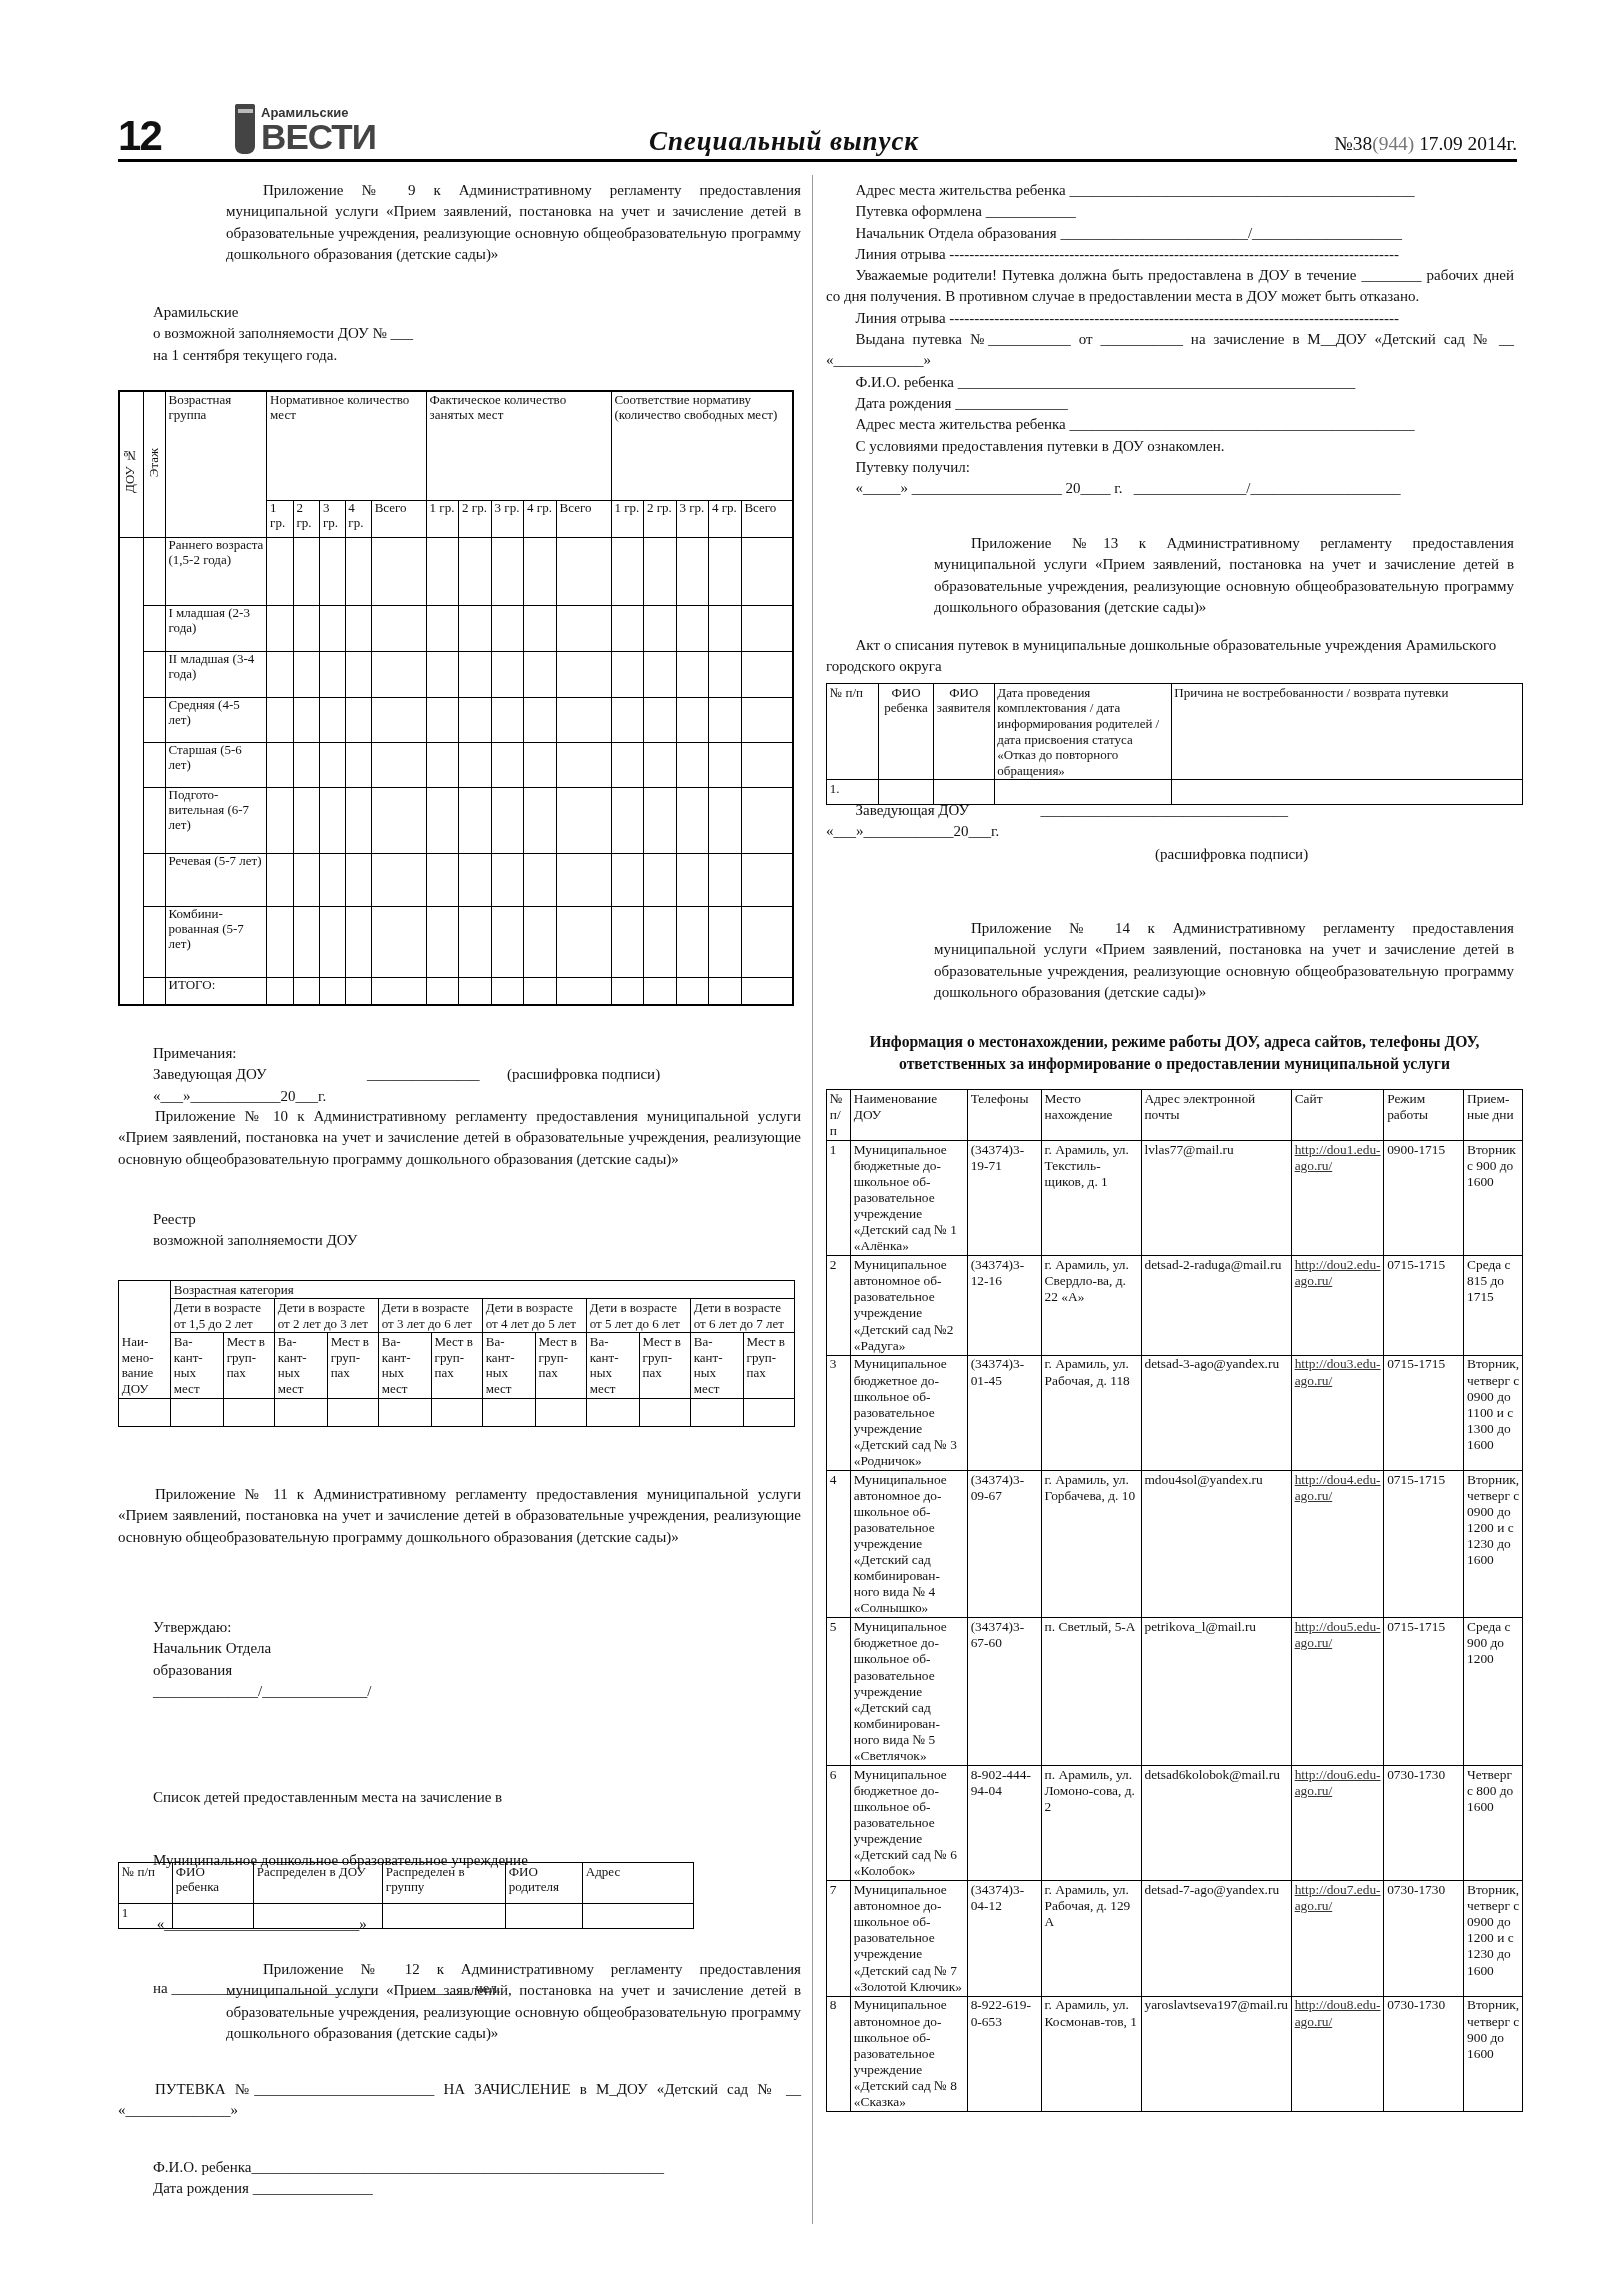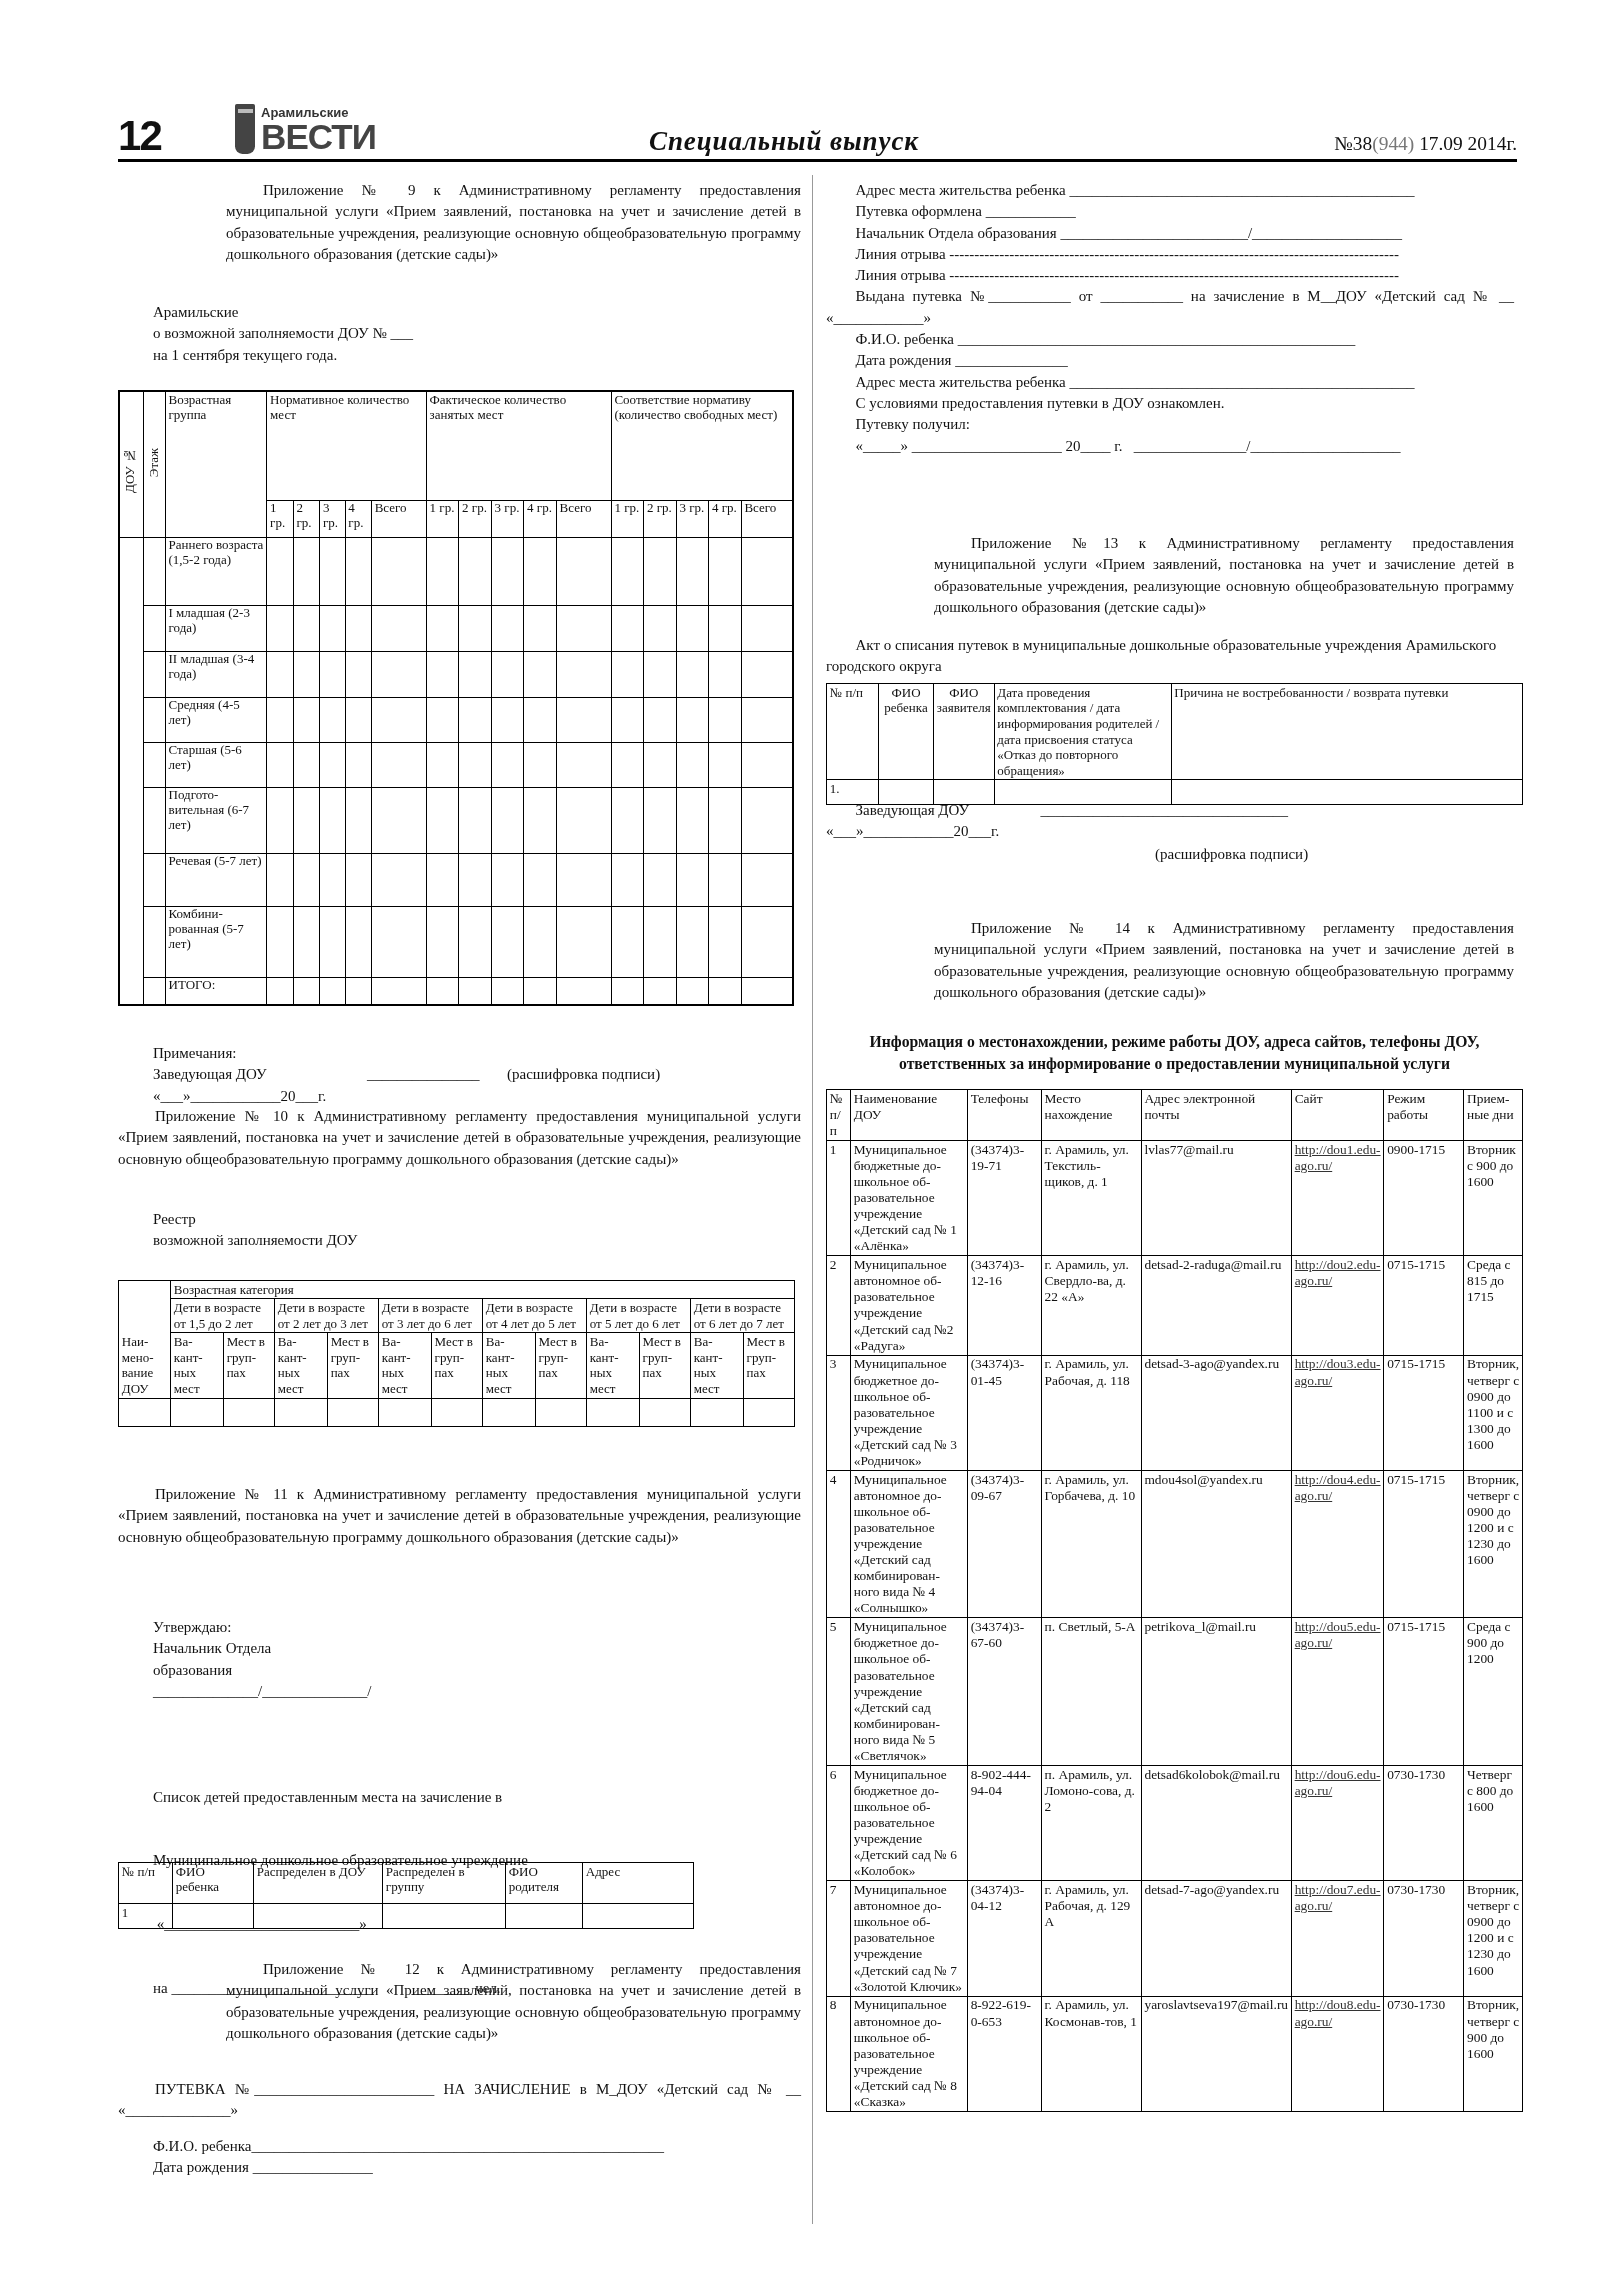--- a/index.html
+++ b/index.html
@@ -397,32 +397,33 @@
     </tr>
   </tbody>
     </table>
 
   <div class="blk indent-block just" style="top:1779px; left:0; width:683px;">
     <p class="p-indent">Приложение № 12 к Административному регламенту предоставления муниципальной услуги «Прием заявлений, постановка на учет и зачисление детей в образовательные учреждения, реализующие основную общеобразовательную программу дошкольного образования (детские сады)»</p>
   </div>
 
   <div class="blk" style="top:1899px; left:0; width:683px;">
     <p class="p-indent just">ПУТЕВКА №________________________ НА ЗАЧИСЛЕНИЕ   в М_ДОУ «Детский сад № __ «______________»</p>
-    <p style="margin-top:14px; padding-left:35px;">Ф.И.О. ребенка_______________________________________________________</p>
+    <p style="margin-top:35px; padding-left:35px;">Ф.И.О. ребенка_______________________________________________________</p>
     <p style="padding-left:35px;">Дата рождения ________________</p>
   </div>
 </div>
 
 <div class="col col-right">
 
   <div class="blk" style="top:0; left:0; width:688px;">
     <p style="padding-left:29.5px">Адрес места жительства ребенка ______________________________________________</p>
     <p style="padding-left:29.5px">Путевка оформлена ____________</p>
     <p style="padding-left:29.5px">Начальник Отдела образования _________________________/____________________</p>
     <p style="padding-left:29.5px; white-space:nowrap; overflow:hidden;">Линия отрыва ------------------------------------------------------------------------------------------</p>
+    <p class="just" style="text-indent:29.5px">Уважаемые родители! Путевка должна быть предоставлена в ДОУ в течение ________ рабочих дней со дня получения.  В противном случае в предоставлении места в ДОУ может быть отказано.</p>
     <p style="padding-left:29.5px; white-space:nowrap; overflow:hidden;">Линия отрыва ------------------------------------------------------------------------------------------</p>
     <p class="just" style="text-indent:29.5px">Выдана путевка №___________ от ___________ на зачисление в М__ДОУ «Детский сад № __ «____________»</p>
     <p style="padding-left:29.5px">Ф.И.О. ребенка _____________________________________________________</p>
     <p style="padding-left:29.5px">Дата рождения _______________</p>
     <p style="padding-left:29.5px">Адрес места жительства ребенка ______________________________________________</p>
     <p style="padding-left:29.5px">С условиями предоставления путевки в ДОУ ознакомлен.</p>
     <p style="padding-left:29.5px">Путевку получил:</p>
     <p style="padding-left:29.5px; white-space:pre;">«_____» ____________________ 20____ г.   _______________/____________________</p>
   </div>
 

